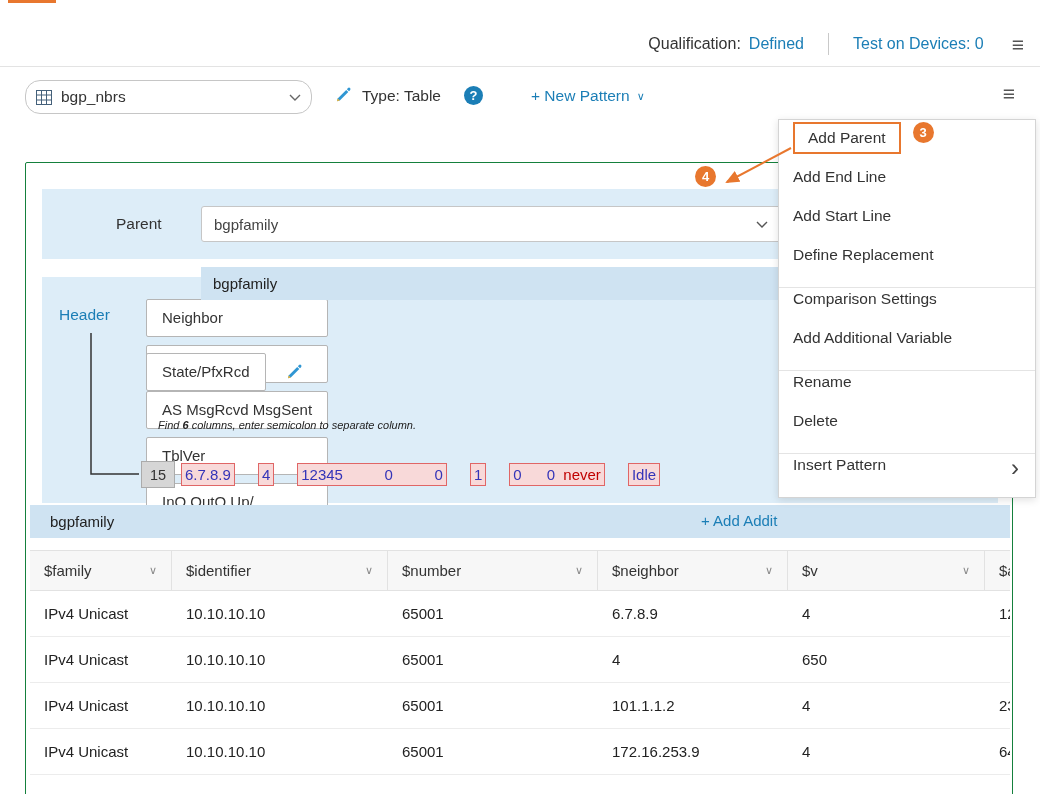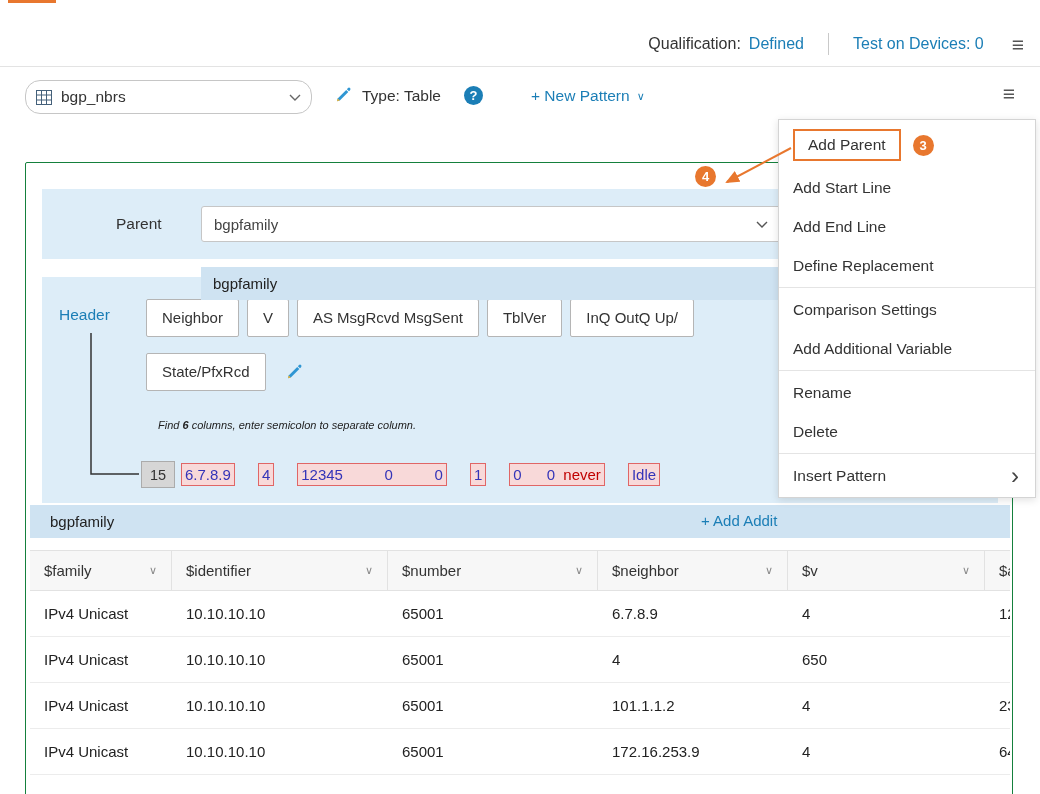--- a/index.html
+++ b/index.html
@@ -43,21 +43,21 @@
   .parent-dropdown{position:absolute;left:159px;top:17px;width:580px;height:36px;background:#fff;border:1px solid #c6c6c6;border-radius:3px;display:flex;align-items:center;padding:0 12px;font-size:15px;color:#444;cursor:pointer;}
   .parent-dropdown .chev{margin-left:auto;display:flex;}
 
   .dropdown-option{position:absolute;left:175px;top:104px;width:581px;height:33px;background:var(--sel-blue);display:flex;align-items:center;padding-left:12px;font-size:15px;color:#222;z-index:5;cursor:pointer;}
 
   .header-block{position:absolute;left:16px;top:114px;width:956px;height:226px;background:var(--panel-blue);}
   .connector{position:absolute;left:0;top:0;pointer-events:none;}
   .header-label{position:absolute;left:17px;top:29px;font-size:15.5px;color:var(--link);}
   .hdr-row1{position:absolute;left:104px;top:22px;display:flex;gap:15px;}
   .hdr-row2{position:absolute;left:104px;top:76px;display:flex;gap:18px;align-items:center;}
-  .hdr-boxes{display:flex;gap:8px;}
+  .hdr-boxes{display:flex;gap:8px;flex-direction:column;}
   .hdr-box{height:38px;line-height:36px;padding:0 15px;background:#fff;border:1px solid #b5b5b5;border-radius:2px;font-size:15px;color:#333;white-space:nowrap;cursor:text;}
   .hint{position:absolute;left:116px;top:142px;font-style:italic;font-size:11px;color:#222;}
   .sample-row{position:absolute;left:99px;top:184px;display:flex;align-items:center;}
   .line-num{width:34px;height:27px;background:#d6d6d6;border:1px solid #ababab;display:flex;align-items:center;justify-content:center;font-size:14.5px;color:#333;margin-right:6px;}
   .tokens{display:flex;gap:23px;align-items:center;}
   .token{border:1px solid var(--token-border);background:var(--token-bg);padding:2px 3px;font-size:15px;white-space:pre;cursor:pointer;}
   .tok-blue{color:var(--token-blue);}
   .tok-red{color:var(--token-red);}
 
   .pattern-row{position:absolute;left:4px;top:342px;width:980px;height:33px;background:var(--sel-blue);display:flex;align-items:center;padding-left:20px;font-size:15px;color:#222;cursor:pointer;}
@@ -72,21 +72,21 @@
   .td{display:flex;align-items:center;padding-left:14px;font-size:15px;color:#222;}
 
   .hscroll{position:absolute;left:0;top:638px;width:986px;height:18px;}
   .scroll-arrow{position:absolute;top:3px;font-size:10px;color:#999;cursor:pointer;}
   .scroll-arrow.left{left:12px;}
   .scroll-arrow.right{right:10px;}
   .scroll-track{position:absolute;left:30px;right:28px;top:4px;height:10px;background:#f2f2f2;border-radius:5px;}
   .scroll-thumb{position:absolute;left:0;top:0;width:58%;height:10px;background:#ababab;border-radius:5px;cursor:grab;}
 
   .context-menu{position:absolute;left:778px;top:119px;width:258px;background:#fff;border:1px solid #d4d4d4;box-shadow:0 2px 8px rgba(0,0,0,0.12);z-index:50;padding:2px 0;}
-  .menu-item{height:39px;display:flex;align-items:center;padding:0 14px;font-size:15.5px;color:#333;cursor:pointer;}
+  .menu-item{height:39px;display:flex;align-items:flex-start;padding:0 14px;font-size:15.5px;color:#333;cursor:pointer;}
   .menu-item.highlighted{height:46px;}
   .orange-box{border:2px solid var(--accent);padding:5px 13px;display:inline-block;}
   .step-badge{width:21px;height:21px;border-radius:50%;background:var(--accent);color:#fff;font-size:13px;font-weight:bold;display:flex;align-items:center;justify-content:center;flex:none;}
   .menu-item .step-badge{margin-left:12px;}
   .menu-divider{height:1px;background:#e4e4e4;margin:2px 0;}
   .submenu-arrow{margin-left:auto;font-size:24px;color:#444;line-height:1;margin-right:2px;}
 
   .badge4{position:absolute;left:695px;top:166px;z-index:70;}
   .annot-arrow{position:absolute;left:0;top:0;pointer-events:none;z-index:70;}
 </style>
@@ -273,24 +273,24 @@
     </div>
 
   </div>
 
   <div class="context-menu">
       <div class="menu-item highlighted">
         <span class="orange-box">Add Parent</span>
         <span class="step-badge">3</span>
       </div>
       <div class="menu-item">
+        <span>Add End Line</span>
+      </div>
+      <div class="menu-item">
         <span>Add Start Line</span>
-      </div>
-      <div class="menu-item">
-        <span>Add End Line</span>
       </div>
       <div class="menu-item">
         <span>Define Replacement</span>
       </div>
       <div class="menu-divider"></div>
       <div class="menu-item">
         <span>Comparison Settings</span>
       </div>
       <div class="menu-item">
         <span>Add Additional Variable</span>

